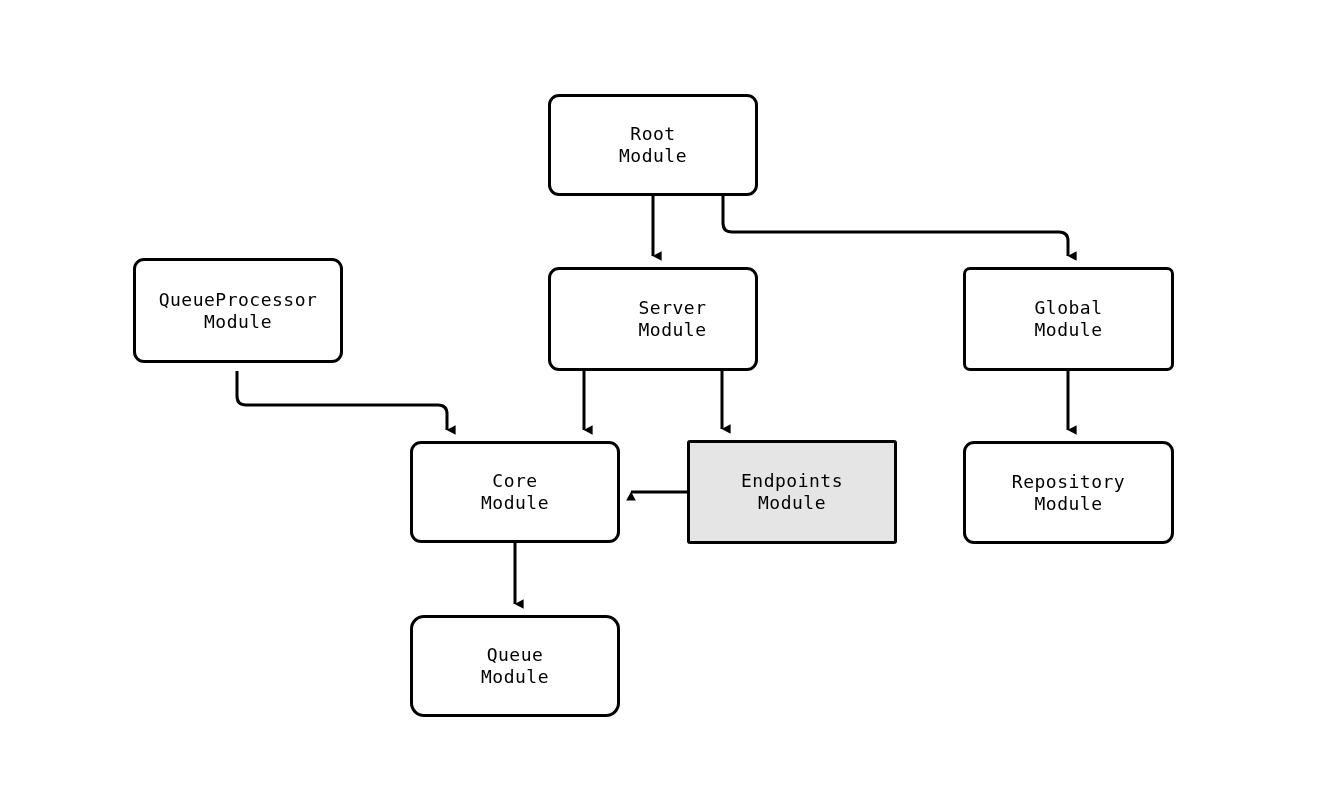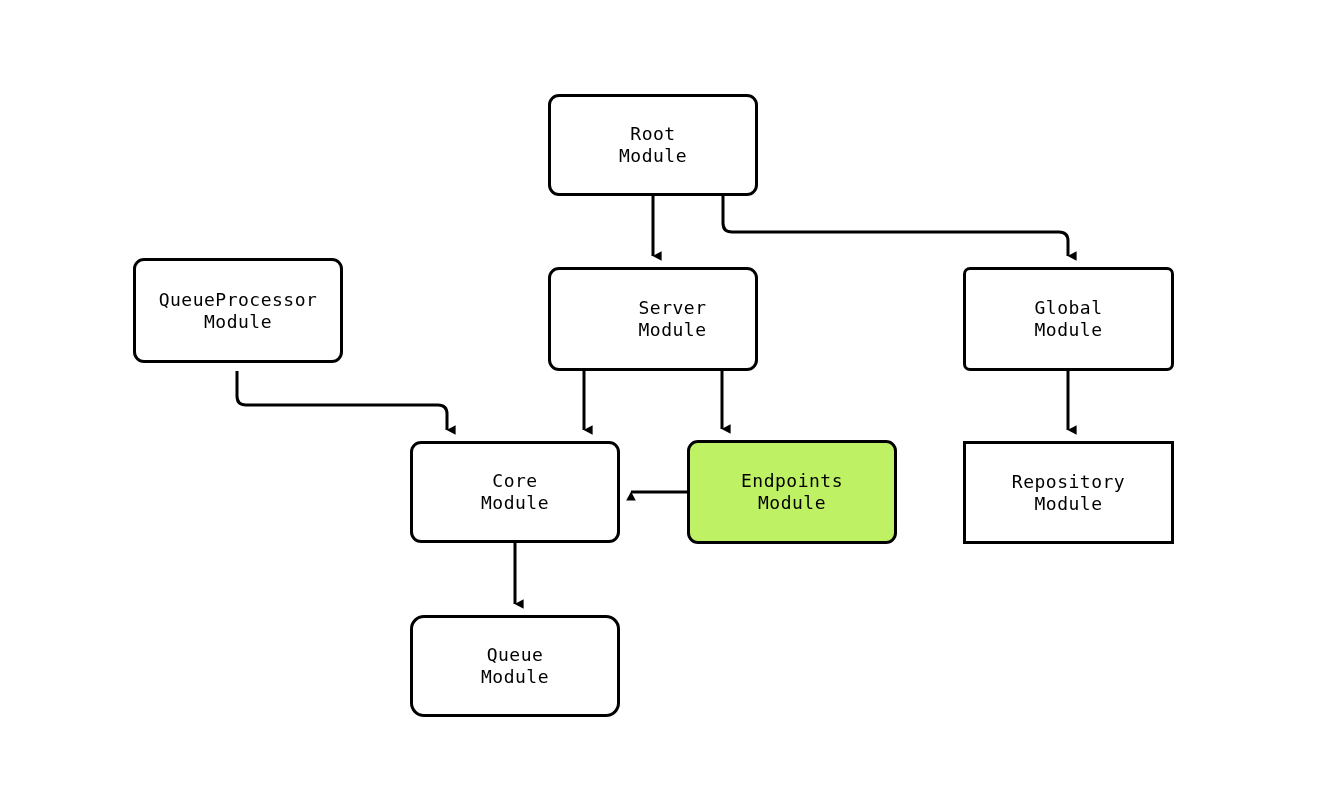--- a/index.html
+++ b/index.html
@@ -85,25 +85,25 @@
 Module</div>
       </div>
       <div class="node" style="left: 963px; top: 267px; width: 211px; height: 104px; background: rgb(255, 255, 255); border-color: rgb(0, 0, 0); border-width: 3px; border-radius: 7px;">
         <div class="node-label">Global
 Module</div>
       </div>
       <div class="node" style="left: 410px; top: 441px; width: 210px; height: 102px; background: rgb(255, 255, 255); border-color: rgb(0, 0, 0); border-width: 3px; border-radius: 11px;">
         <div class="node-label">Core
 Module</div>
       </div>
-      <div class="node" style="left: 687px; top: 440px; width: 210px; height: 104px; background: #bef264; border-color: rgb(0, 0, 0); border-width: 3px; border-radius: 11px;">
+      <div class="node" style="left: 687px; top: 440px; width: 210px; height: 104px; background: #e5e5e5; border-color: rgb(0, 0, 0); border-width: 3px; border-radius: 3px;">
         <div class="node-label">Endpoints
 Module</div>
       </div>
-      <div class="node" style="left: 963px; top: 441px; width: 211px; height: 103px; background: rgb(255, 255, 255); border-color: rgb(0, 0, 0); border-width: 3px; border-radius: 0;">
+      <div class="node" style="left: 963px; top: 441px; width: 211px; height: 103px; background: rgb(255, 255, 255); border-color: rgb(0, 0, 0); border-width: 3px; border-radius: 11px;">
         <div class="node-label">Repository
 Module</div>
       </div>
       <div class="node" style="left: 410px; top: 615px; width: 210px; height: 102px; background: rgb(255, 255, 255); border-color: rgb(0, 0, 0); border-width: 3px; border-radius: 14px;">
         <div class="node-label">Queue
 Module</div>
       </div>
     </div>
 
 </div>

